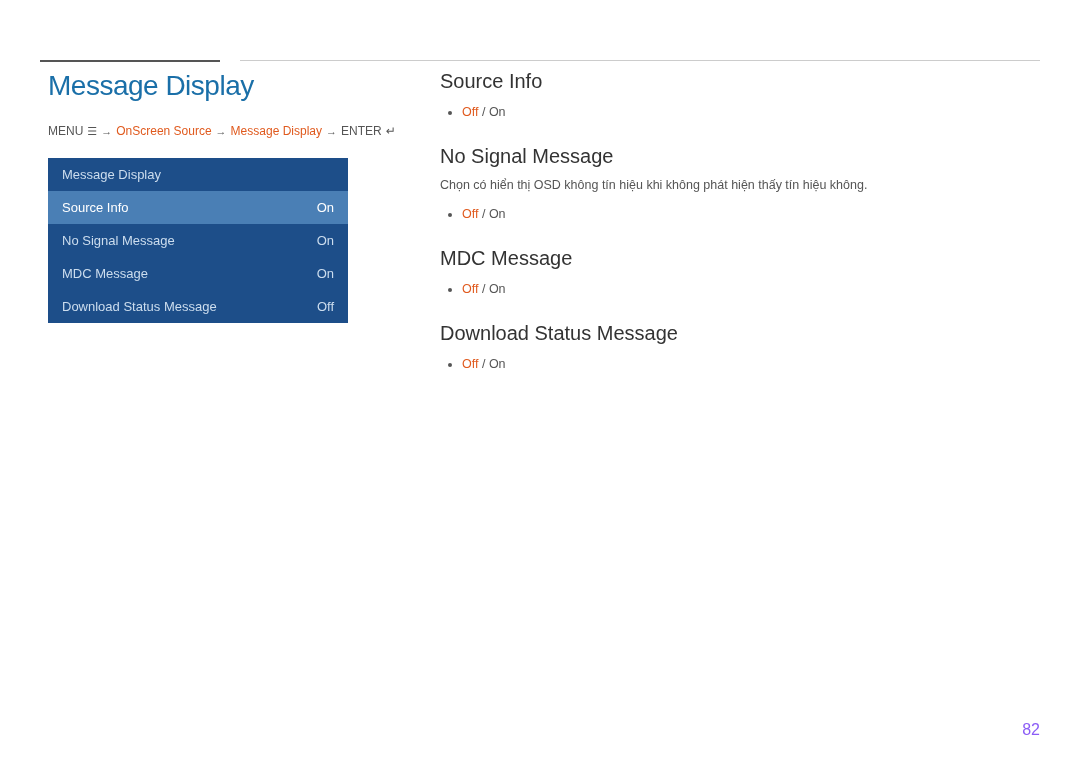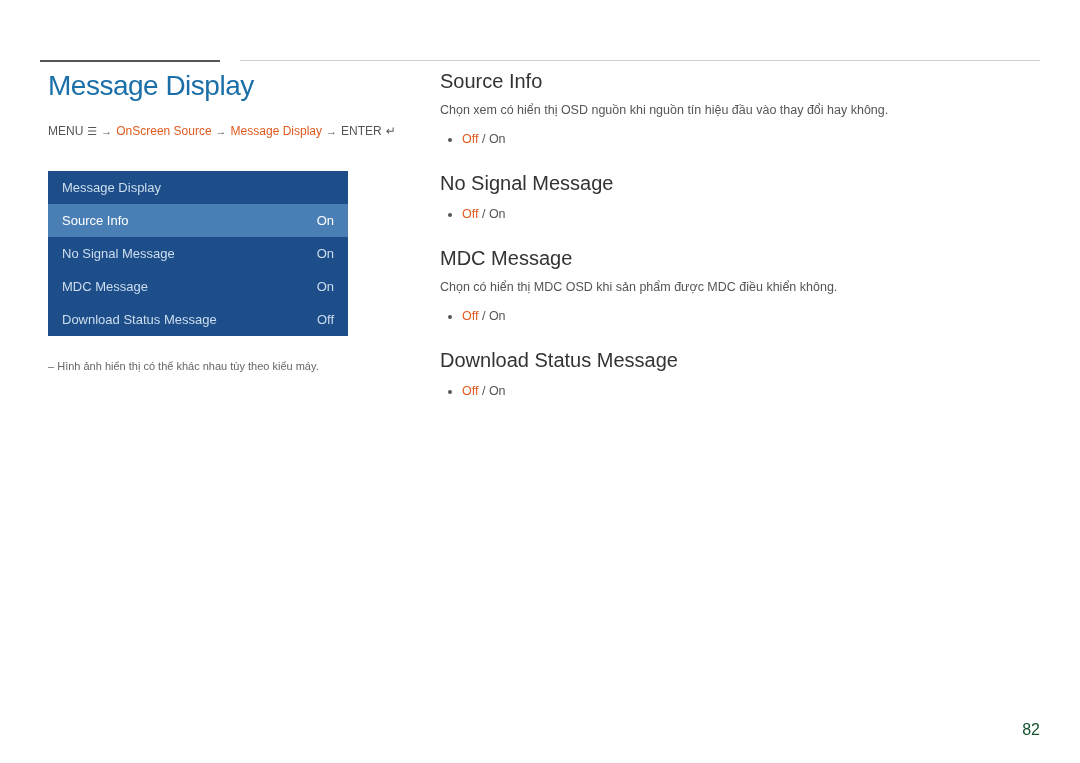--- a/index.html
+++ b/index.html
@@ -25,21 +25,21 @@
       font-size: 28px;
       font-weight: 300;
       color: #1a6fa8;
       margin-bottom: 22px;
       letter-spacing: -0.5px;
     }
 
     .breadcrumb {
       font-size: 12px;
       color: #555;
-      margin-bottom: 33px;
+      margin-bottom: 20px;
       display: flex;
       align-items: center;
       gap: 4px;
       flex-wrap: wrap;
     }
     .breadcrumb .menu-text {
       color: #555;
     }
     .breadcrumb .arrow {
       color: #555;
@@ -133,21 +133,21 @@
 
     .option-highlight {
       color: #e05a1e;
     }
 
     .page-number {
       position: absolute;
       bottom: 24px;
       right: 40px;
       font-size: 16px;
-      color: #14532d;
+      color: #8b5cf6;
       font-weight: 300;
     }
   </style>
 </head>
 <body>
 
 <div style="position:absolute;top:60px;left:40px;width:180px;height:2px;background:#555;"></div>
 <div style="position:absolute;top:60px;left:240px;right:40px;height:1px;background:#ccc;"></div>
 
 <div class="left-panel">
@@ -185,40 +185,38 @@
           <td>MDC Message</td>
           <td class="value">On</td>
         </tr>
         <tr>
           <td>Download Status Message</td>
           <td class="value">Off</td>
         </tr>
       </tbody>
   </table>
 
-  <p class="footnote">Hình ảnh hiển thị có thể khác nhau tùy theo kiểu máy.</p>
 </div>
 
 <div class="right-panel" id="right-panel">
 <div class="section">
       <h2 class="section-title">Source Info</h2>
-      <p class="section-desc">Chọn xem có hiển thị OSD nguồn khi nguồn tín hiệu đầu vào thay đổi hay không.</p>
       <ul class="section-options">
         <li><span class="option-highlight">Off</span> / <span>On</span></li>
       </ul>
     </div>
     <div class="section">
       <h2 class="section-title">No Signal Message</h2>
+      <p class="section-desc">Chọn có hiển thị OSD không tín hiệu khi không phát hiện thấy tín hiệu không.</p>
       <ul class="section-options">
         <li><span class="option-highlight">Off</span> / <span>On</span></li>
       </ul>
     </div>
     <div class="section">
       <h2 class="section-title">MDC Message</h2>
-      <p class="section-desc">Chọn có hiển thị MDC OSD khi sản phẩm được MDC điều khiển không.</p>
       <ul class="section-options">
         <li><span class="option-highlight">Off</span> / <span>On</span></li>
       </ul>
     </div>
     <div class="section">
       <h2 class="section-title">Download Status Message</h2>
       <ul class="section-options">
         <li><span class="option-highlight">Off</span> / <span>On</span></li>
       </ul>
     </div>

